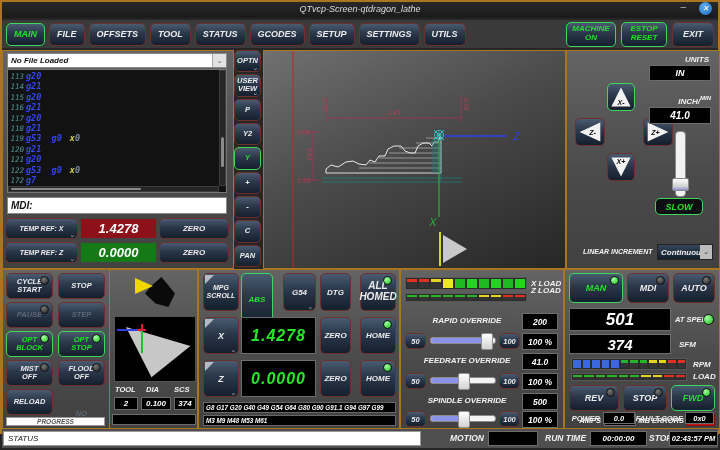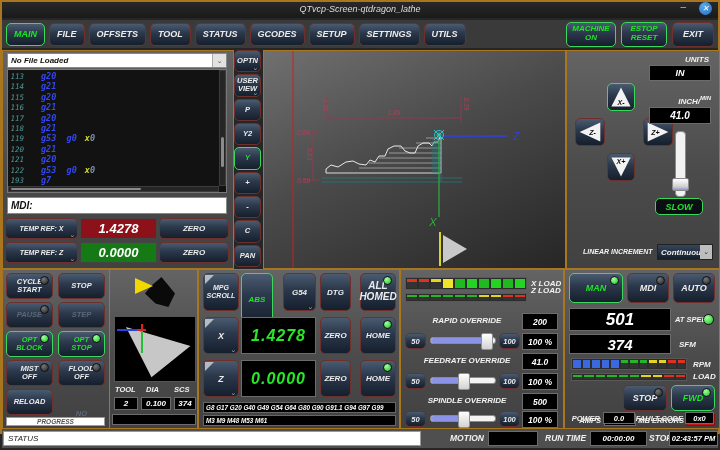--- a/index.html
+++ b/index.html
@@ -32,21 +32,21 @@
   .lab{position:absolute;color:#f2f2f2;font-weight:bold;}
   
   .tabbar{position:absolute;left:2px;top:20px;width:716px;height:28px;background:#3a3a3a;
     display:flex;align-items:center;padding-left:4px;box-sizing:border-box;gap:4px;}
   .tab{height:23px;padding:0 7px;font-size:9px;}
   .tab span{white-space:pre-line;}
   .tab-right{margin-left:auto;display:flex;gap:5px;padding-right:4px;}
   .tab2{width:50px;height:25px;font-size:8px;}
   
   .gline{white-space:pre;height:10.4px;font-family:"DejaVu Sans Mono",monospace;font-size:8.5px;}
-  .gnum{display:inline-block;width:14px;text-align:right;margin-right:17px;color:#4e9a9a;font-size:7.5px;}
+  .gnum{display:inline-block;width:14px;text-align:right;margin-right:2px;color:#4e9a9a;font-size:7.5px;}
   .gca{color:#3547f0;font-weight:bold;}
   .gcb{color:#d3d337;font-weight:bold;padding-left:8px;}
   .gcc{color:#7f90aa;font-weight:bold;}
   .sbar{position:absolute;background:#262626;border:1px solid #3c3c3c;box-sizing:border-box;}
   .sthumb{position:absolute;background:#8b8b8b;border-radius:2px;}
   
   .vcol{position:absolute;left:234px;top:50px;width:27px;height:217px;display:flex;flex-direction:column;gap:2px;}
   .vbtn{flex:1;font-size:7.5px;}
   
   .meter{position:absolute;display:flex;gap:2px;background:#2c2c2c;border:1px solid #585858;padding:1px;box-sizing:border-box;}
@@ -147,21 +147,21 @@
           <div class="gline"><span class="gnum">113</span><span class="gca">g20</span></div>
           <div class="gline"><span class="gnum">114</span><span class="gca">g21</span></div>
           <div class="gline"><span class="gnum">115</span><span class="gca">g20</span></div>
           <div class="gline"><span class="gnum">116</span><span class="gca">g21</span></div>
           <div class="gline"><span class="gnum">117</span><span class="gca">g20</span></div>
           <div class="gline"><span class="gnum">118</span><span class="gca">g21</span></div>
           <div class="gline"><span class="gnum">119</span><span class="gca">g53  g0</span><span class="gcb">x</span><span class="gcc">0</span></div>
           <div class="gline"><span class="gnum">120</span><span class="gca">g21</span></div>
           <div class="gline"><span class="gnum">121</span><span class="gca">g20</span></div>
           <div class="gline"><span class="gnum">122</span><span class="gca">g53  g0</span><span class="gcb">x</span><span class="gcc">0</span></div>
-          <div class="gline"><span class="gnum">193</span><span class="gca">g7</span></div>
+          <div class="gline"><span class="gnum">172</span><span class="gca">g7</span></div>
         </div>
       <div class="sbar" style="right:0;top:0;bottom:6px;width:7px;">
         <div class="sthumb" style="left:1px;right:1px;top:58%;height:26%;"></div>
       </div>
       <div class="sbar" style="left:0;right:7px;bottom:0;height:6px;">
         <div class="sthumb" style="top:1px;bottom:1px;left:2px;width:62%;"></div>
       </div>
     </div>
     <div style="position:absolute;left:4px;top:146px;width:220px;height:17px;background:#fff;border:1px solid #888;box-sizing:border-box;">
       <span style="position:absolute;left:3px;top:2px;font-size:10px;font-weight:bold;color:#111;">MDI:</span>
@@ -588,20 +588,24 @@
         <div class="seg" style="--c: #26b526;"></div>
         <div class="seg" style="--c: #26b526;"></div>
         <div class="seg" style="--c: #26b526;"></div>
         <div class="seg" style="--c: #e3d322;"></div>
         <div class="seg" style="--c: #e3d322;"></div>
         <div class="seg" style="--c: #e03020;"></div>
         <div class="seg" style="--c: #e03020;"></div>
       </div>
     <span class="lab" style="left:128px;top:102px;font-size:8px;">LOAD</span>
 
+    <div class="btn" style="position:absolute;left:4px;top:115px;width:50px;height:26px;font-size:9px;">
+        <span>REV</span>
+        <span class="led"></span>
+      </div>
     <div class="btn" style="position:absolute;left:58px;top:115px;width:44px;height:26px;font-size:9px;">
         <span>STOP</span>
         <span class="led"></span>
       </div>
     <div class="btn act-green" style="position:absolute;left:106px;top:115px;width:44px;height:26px;font-size:9px;">
         <span>FWD</span>
         <span class="led on"></span>
       </div>
 
     <span class="lab" style="left:2px;top:146px;width:34px;text-align:right;font-size:7.5px;">AMPS</span>

